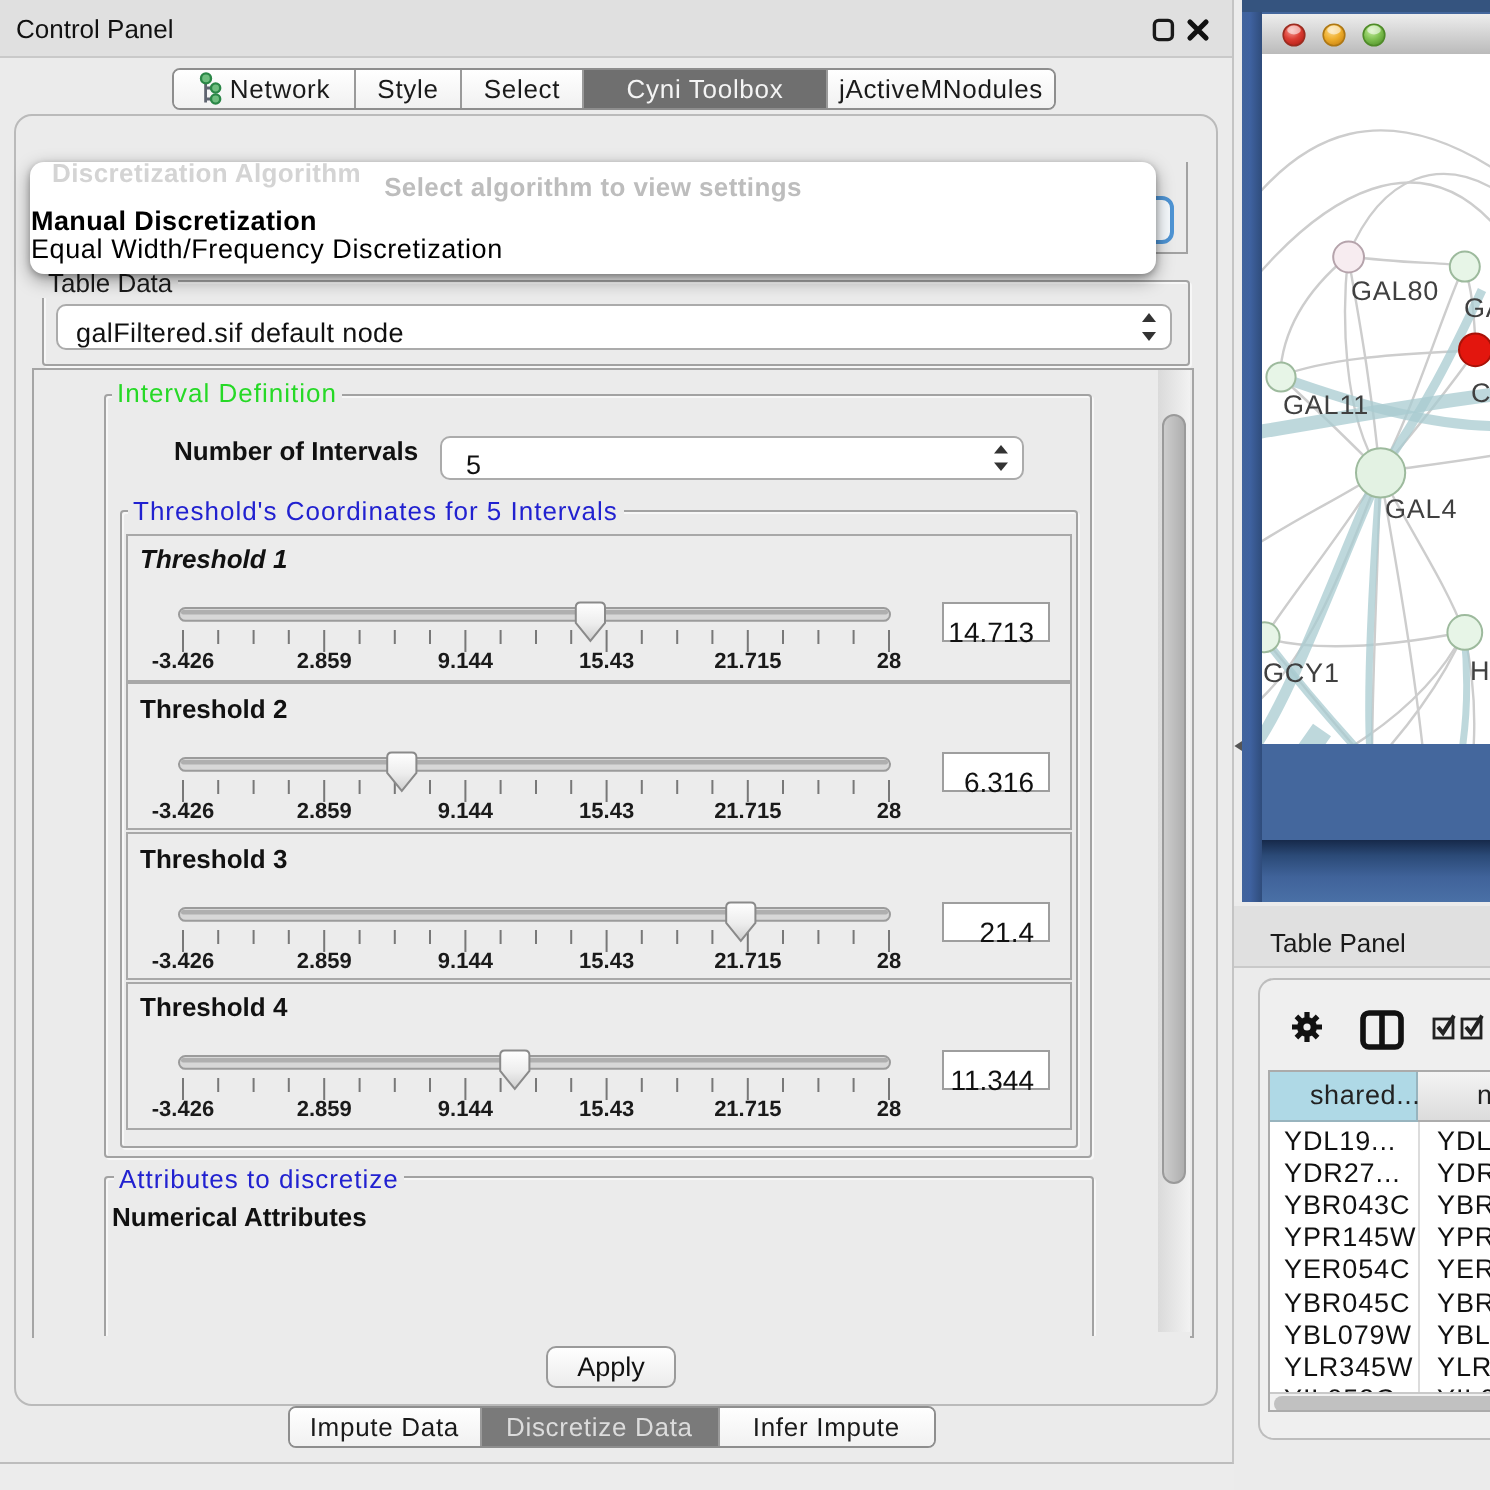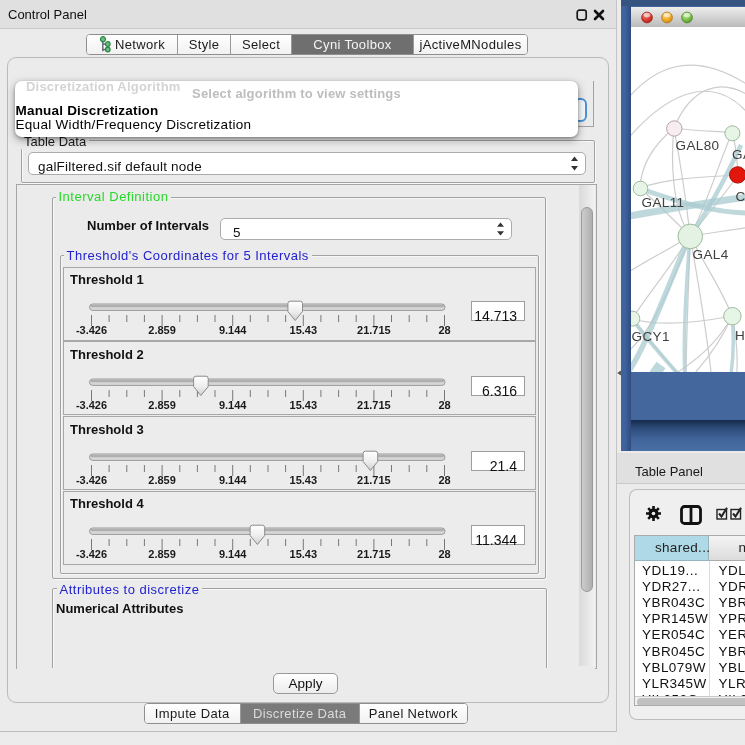--- a/index.html
+++ b/index.html
@@ -82,21 +82,21 @@
     <div class="combo" style="left:220px;top:217.5px;width:290px;height:20px;">
       <span class="ct" style="left:12px;">5</span>
       <svg style="position:absolute;right:6px;top:3px;" width="9" height="14" viewBox="0 0 9 14">
           <path d="M4.5 0.5 L8 4.7 L1 4.7 Z" fill="#333"></path>
           <path d="M4.5 13.5 L1 9.3 L8 9.3 Z" fill="#333"></path>
         </svg>
     </div>
     <div class="grp" style="left:60px;top:254.5px;width:477px;height:317px;"></div>
     <div class="glabel" style="left:63.5px;top:247.5px;color:#2121D0;">Threshold's Coordinates for 5 Intervals</div>
 
-    <div class="tpanel" style="top:266.5px;">
+    <div class="tpanel" style="top:266.5px;font-style:italic;">
         <div class="tl">Threshold 1</div>
       </div>
     <div class="tpanel" style="top:341.3px;">
         <div class="tl">Threshold 2</div>
       </div>
     <div class="tpanel" style="top:416px;">
         <div class="tl">Threshold 3</div>
       </div>
     <div class="tpanel" style="top:490.7px;">
         <div class="tl">Threshold 4</div>
@@ -179,21 +179,21 @@
     <div class="glabel" style="left:56.5px;top:581.5px;color:#2121D0;">Attributes to discretize</div>
     <div class="abs" style="left:56px;top:600.5px;font-size:13px;font-weight:bold;color:#111;">Numerical Attributes</div>
 
     <div class="abs" style="left:17px;top:667.5px;width:578px;height:33px;background:#EBEBEB;"></div>
 
     <div class="btn" style="left:273px;top:672.5px;width:63px;height:19px;">Apply</div>
 
     <div class="seg" style="left:143.7px;top:702.7px;height:19px;">
       <div class="s" style="width:95px;">Impute Data</div>
       <div class="s sel2" style="width:118px;background:#7A7A7A;color:#DCDCDC;border-right:1px solid #9A9A9A;">Discretize Data</div>
-      <div class="s" style="width:107px;">Panel Network</div>
+      <div class="s" style="width:107px;">Infer Impute</div>
     </div>
   </div>
 
   <svg class="abs" style="left:615.5px;top:368.5px" width="7" height="8" viewBox="0 0 7 8">
       <path d="M5.8 1 L1.2 4 L5.8 7 Z" fill="#555"></path>
     </svg>
 
   <div class="abs" style="left:621px;top:0;width:124px;height:451px;background:#44679D;">
       <div class="abs" style="left:0;top:0;width:10px;height:451px;background:linear-gradient(to right,#41649D 0%,#3F62A0 40%,#2F4C7B 100%);"></div>
     <div class="abs" style="left:0;top:0;width:124px;height:6px;background:#35547F;"></div>

